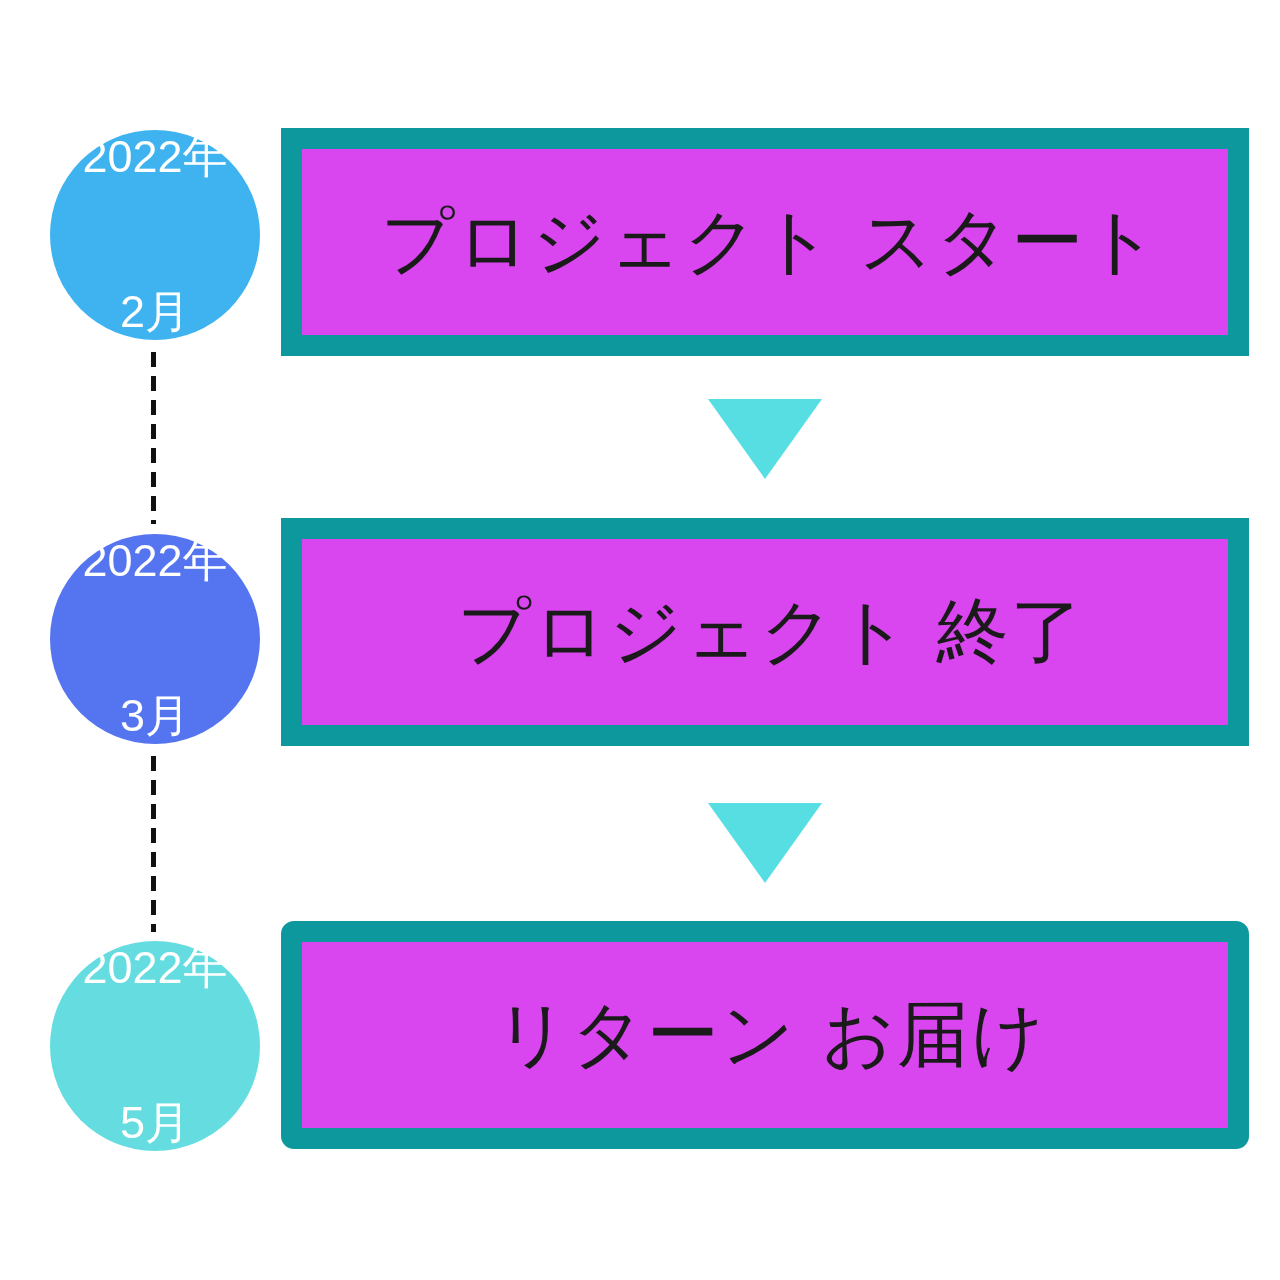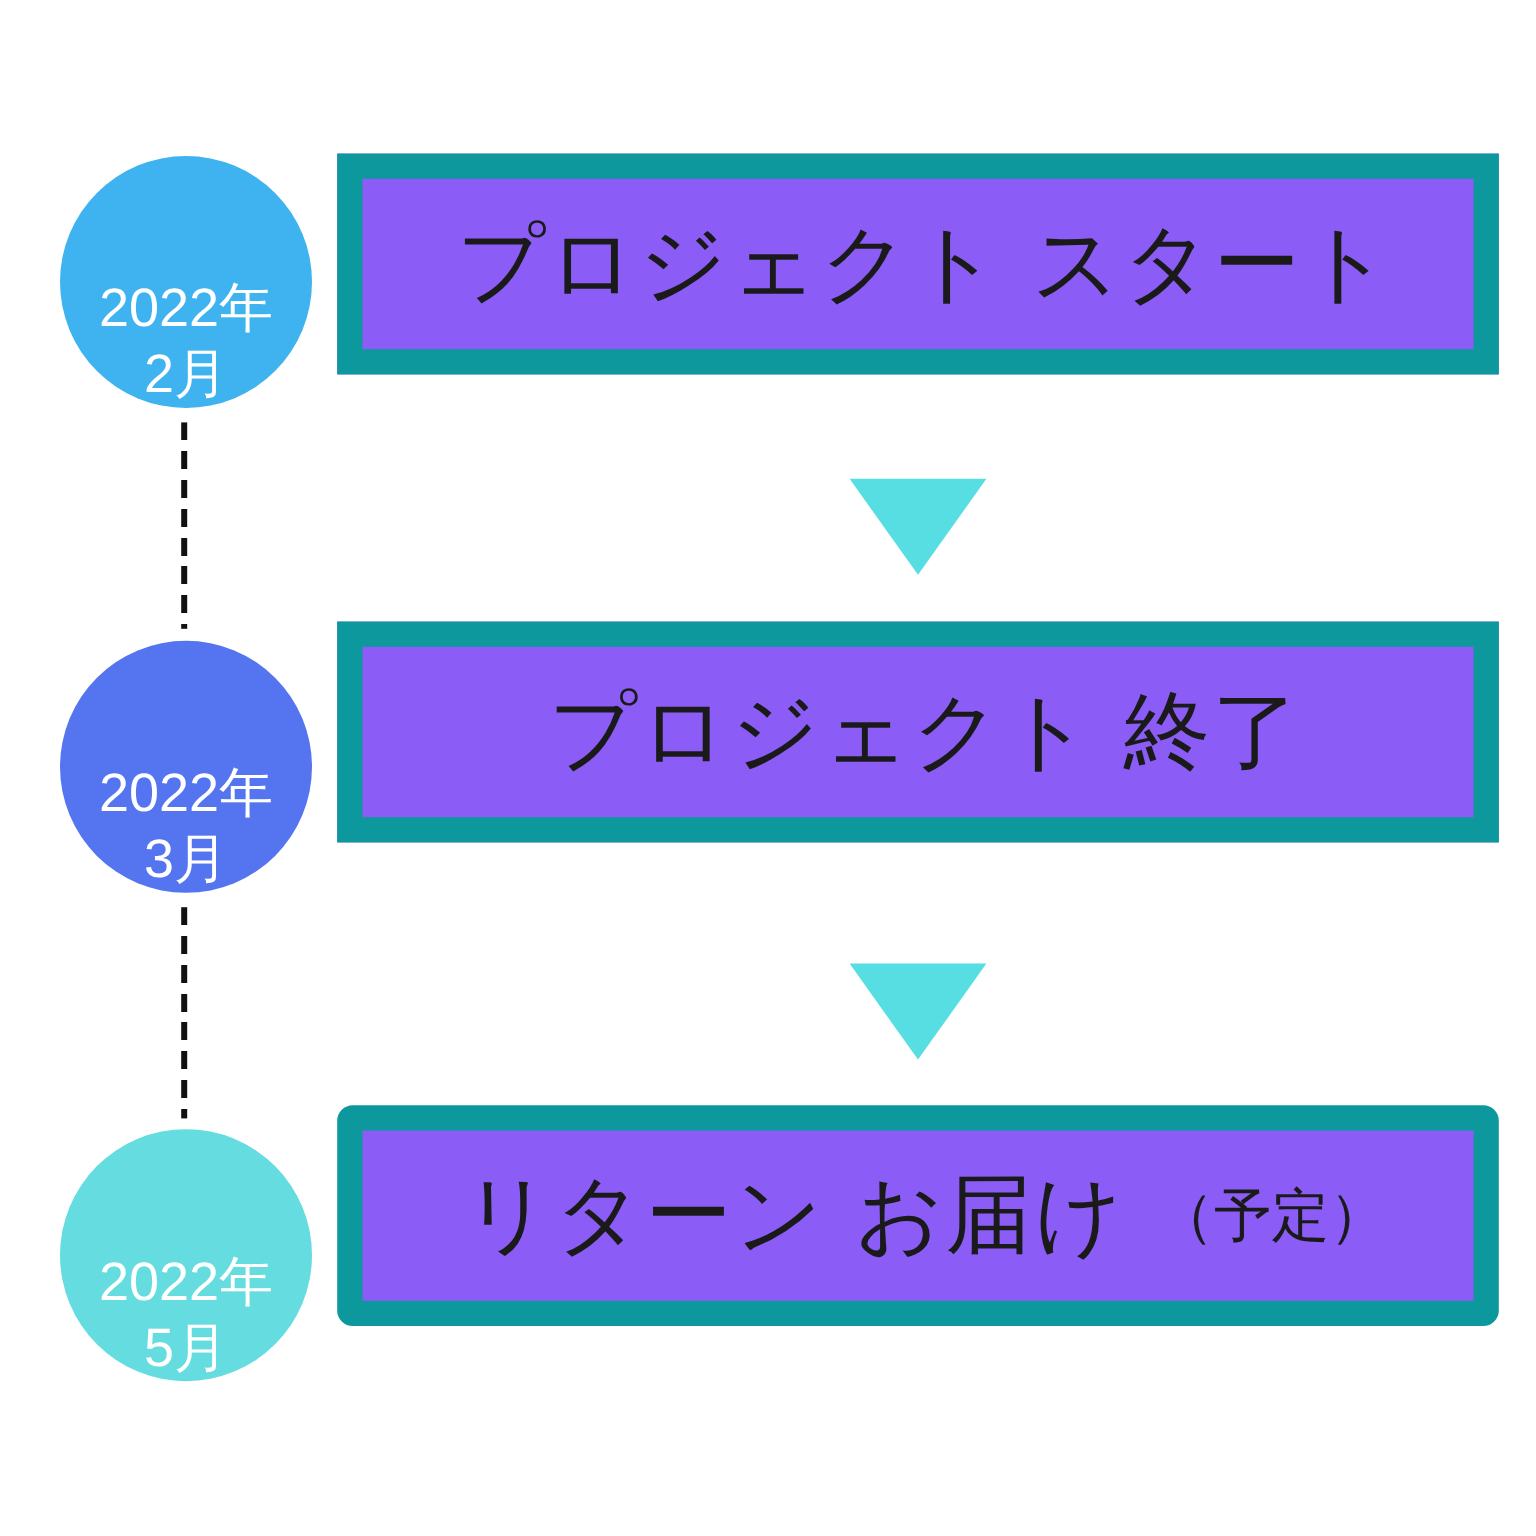--- a/index.html
+++ b/index.html
@@ -19,21 +19,21 @@
   
   .date-circle {
     position: absolute;
     left: 50px;
     width: 210px;
     height: 210px;
     border-radius: 50%;
     display: flex;
     flex-direction: column;
     align-items: center;
-    justify-content: flex-end;
+    justify-content: space-between;
     color: #ffffff;
     font-size: 45px;
     font-weight: 500;
     line-height: 1.22;
     text-align: center;
     z-index: 2;
   }
   .date-circle-1 { top: 130px; }
   .date-circle-2 { top: 534px; }
   .date-circle-3 { top: 941px; }
@@ -53,24 +53,24 @@
     z-index: 1;
   }
   .connector-1 { top: 352px; height: 172px; }
   .connector-2 { top: 756px; height: 176px; }
 
   
   .step-box {
     position: absolute;
     left: 281px;
     width: 968px;
-    height: 184px;
+    height: 228px;
     box-sizing: border-box;
     border: 21px solid #0D989D;
-    background: #8b5cf6;
+    background: #d946ef;
     display: flex;
     align-items: center;
     justify-content: center;
     padding-left: 12px;
   }
   .step-box-1 { top: 128px; }
   .step-box-2 { top: 518px; }
   .step-box-3 { top: 921px; border-radius: 13px; }
 
   .step-label {
@@ -132,16 +132,15 @@
 
   <div class="down-arrow down-arrow-2"></div>
 
   <div class="date-circle date-circle-3" style="background-color: rgb(101, 221, 224);">
     <span>2022年</span>
     <span>5月</span>
   </div>
 
   <div class="step-box step-box-3">
     <span class="step-label">リターン お届け</span>
-    <span class="step-suffix">（予定）</span>
   </div>
 
 </div>
 
 </body></html>

